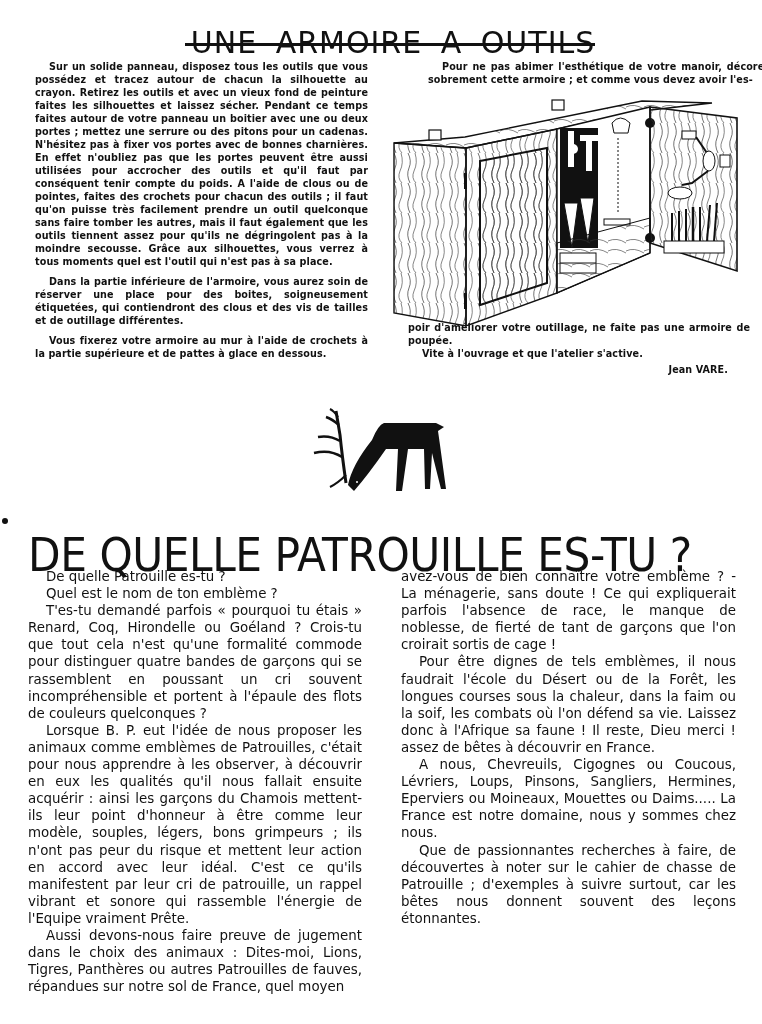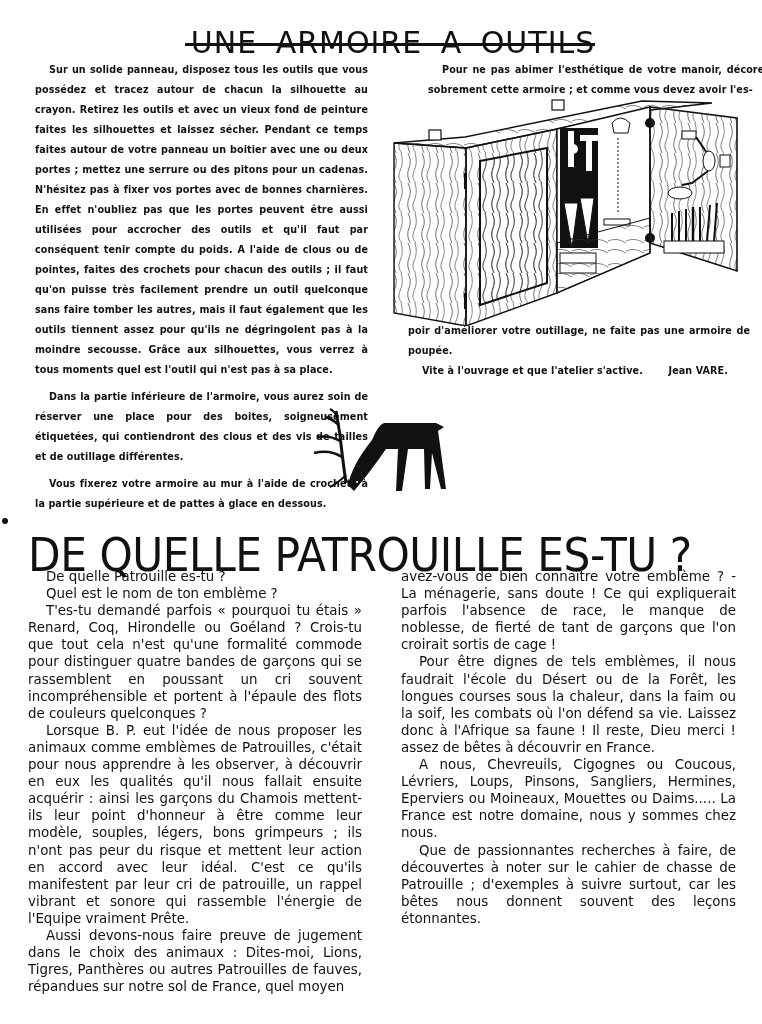--- a/index.html
+++ b/index.html
@@ -18,21 +18,21 @@
   }
   .title1-rule {
     position: absolute; left: 185px; top: 43px; width: 410px; height: 3px;
     background: #111;
   }
   .col-small {
     position: absolute;
     font-family: "DejaVu Sans", sans-serif;
     font-weight: bold;
     font-size: 9.6px;
-    line-height: 20px;
+    line-height: 13px;
     text-align: justify;
     letter-spacing: 0.1px;
   }
   .col-small p { margin: 0 0 7px 0; text-indent: 14px; }
   .col-small p.noindent { text-indent: 0; }
   #col-a { left: 35px; top: 60px; width: 333px; }
   #col-b-top { left: 428px; top: 60px; width: 342px; }
   #col-b-bottom { left: 408px; top: 321px; width: 342px; }
   .signature { float: right; }
   .illustration {
@@ -137,21 +137,21 @@
   <rect x="160" y="7" width="12" height="10" fill="#fff" stroke="#111" stroke-width="1.2"></rect>
 
   <rect x="72" y="80" width="3" height="16" fill="#111"></rect>
   <rect x="72" y="200" width="3" height="16" fill="#111"></rect>
 </svg>
 
 <div class="col-small" id="col-b-bottom">
   <p class="noindent">poir d'améliorer votre outillage, ne faite pas une armoire de poupée.</p>
   <p style="margin-top:-7px;">
     <span>Vite à l'ouvrage et que l'atelier s'active.</span>
-    <span class="signature" style="margin-right:22px;">Jean VARE.</span>
+    <span class="signature" style="margin-right:22px;margin-top:16px;">Jean VARE.</span>
   </p>
 </div>
 
 <svg class="deer" viewBox="0 0 145 90" xmlns="http://www.w3.org/2000/svg">
 
   <path d="M34 78 Q30 50 28 30 Q26 18 24 6" stroke="#111" stroke-width="3" fill="none"></path>
   <path d="M27 20 Q20 14 14 12" stroke="#111" stroke-width="2.5" fill="none"></path>
   <path d="M26 12 Q22 6 18 4" stroke="#111" stroke-width="2" fill="none"></path>
   <path d="M28 36 Q18 30 6 32" stroke="#111" stroke-width="2.5" fill="none"></path>
   <path d="M30 52 Q18 44 2 48" stroke="#111" stroke-width="2.5" fill="none"></path>

